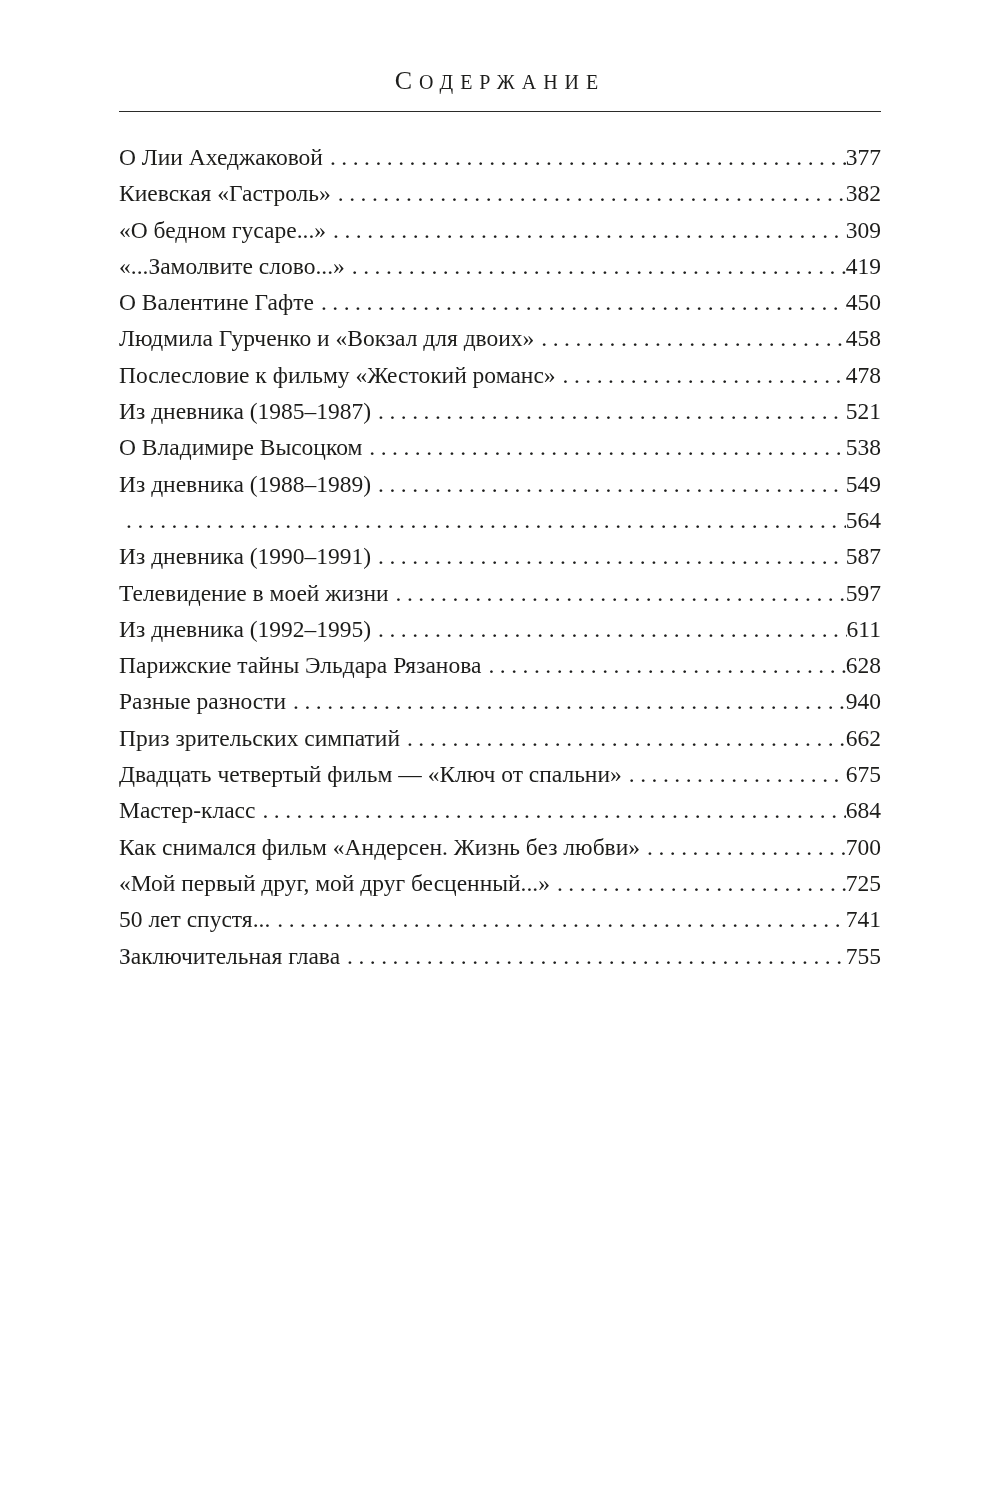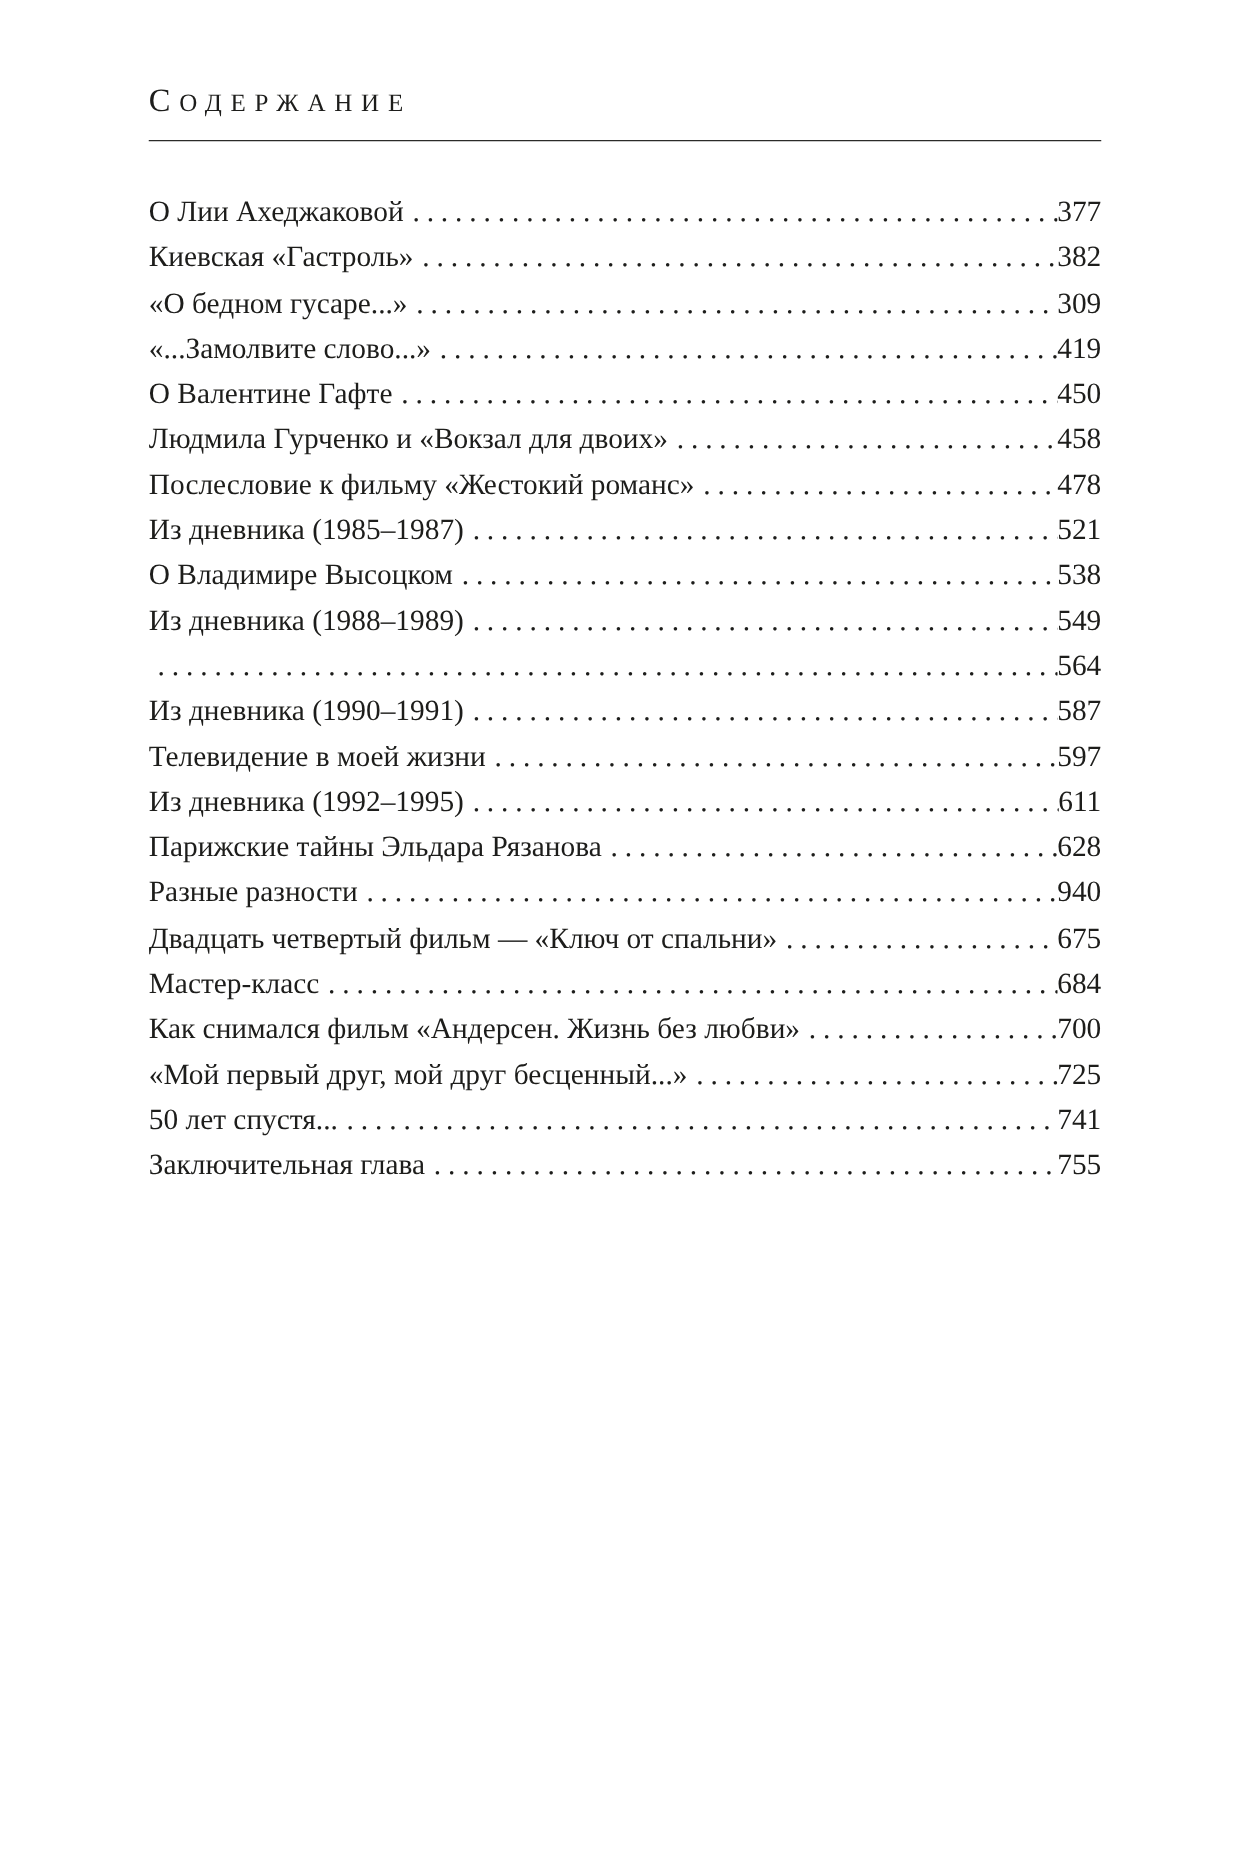--- a/index.html
+++ b/index.html
@@ -13,42 +13,42 @@
     color: #1d1d1b;
     font-family: "Liberation Serif", "DejaVu Serif", serif;
     overflow: hidden;
   }
   .page {
     width: 762px;
     margin: 0 auto;
     padding-top: 66px;
   }
   .toc-header {
-    text-align: left;
+    text-align: center;
   }
   .toc-title {
     display: inline-block;
     margin: 0;
     font-size: 20px;
     font-weight: 400;
     letter-spacing: 7px;
     text-transform: uppercase;
     line-height: 30px;
   }
   .toc-title::first-letter {
     font-size: 26px;
   }
   .rule {
     border: 0;
     border-top: 1.6px solid #2b2b29;
     margin: 14px 0 0 0;
     height: 0;
   }
   .toc-list {
-    margin-top: 39px;
+    margin-top: 27px;
     font-family: Liberation Serif, serif;
   }
   .toc-row {
     display: flex;
     font-size: 23.5px;
     line-height: 36.3px;
   }
   .entry-title {
     white-space: nowrap;
   }
@@ -165,20 +165,25 @@
     <span class="leader"></span>
     <span class="page-num">628</span>
   </div>
 
   <div class="toc-row">
     <span class="entry-title">Разные разности</span>
     <span class="leader"></span>
     <span class="page-num">940</span>
   </div>
 
+  <div class="toc-row">
+    <span class="entry-title">Приз зрительских симпатий</span>
+    <span class="leader"></span>
+    <span class="page-num">662</span>
+  </div>
 
   <div class="toc-row">
     <span class="entry-title">Двадцать четвертый фильм — «Ключ от спальни»</span>
     <span class="leader"></span>
     <span class="page-num">675</span>
   </div>
 
   <div class="toc-row">
     <span class="entry-title">Мастер-класс</span>
     <span class="leader"></span>

